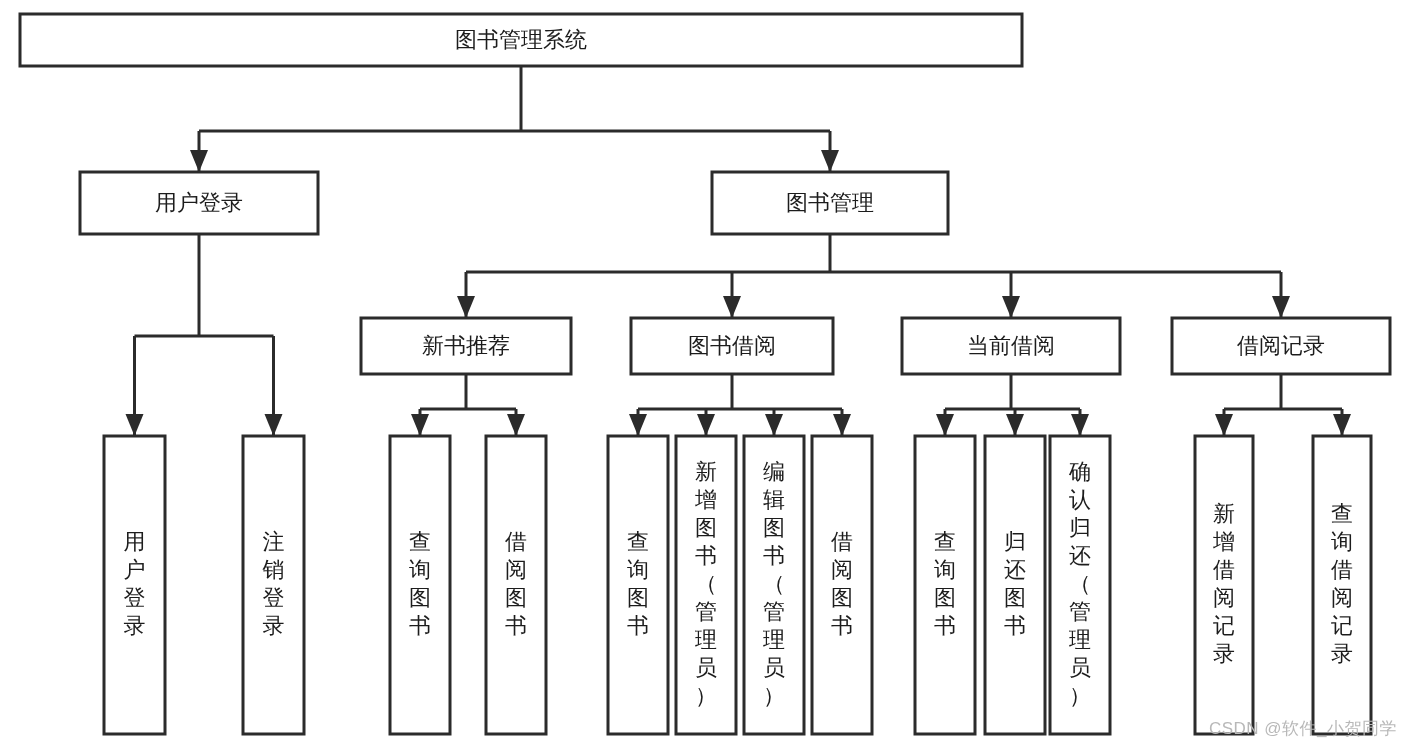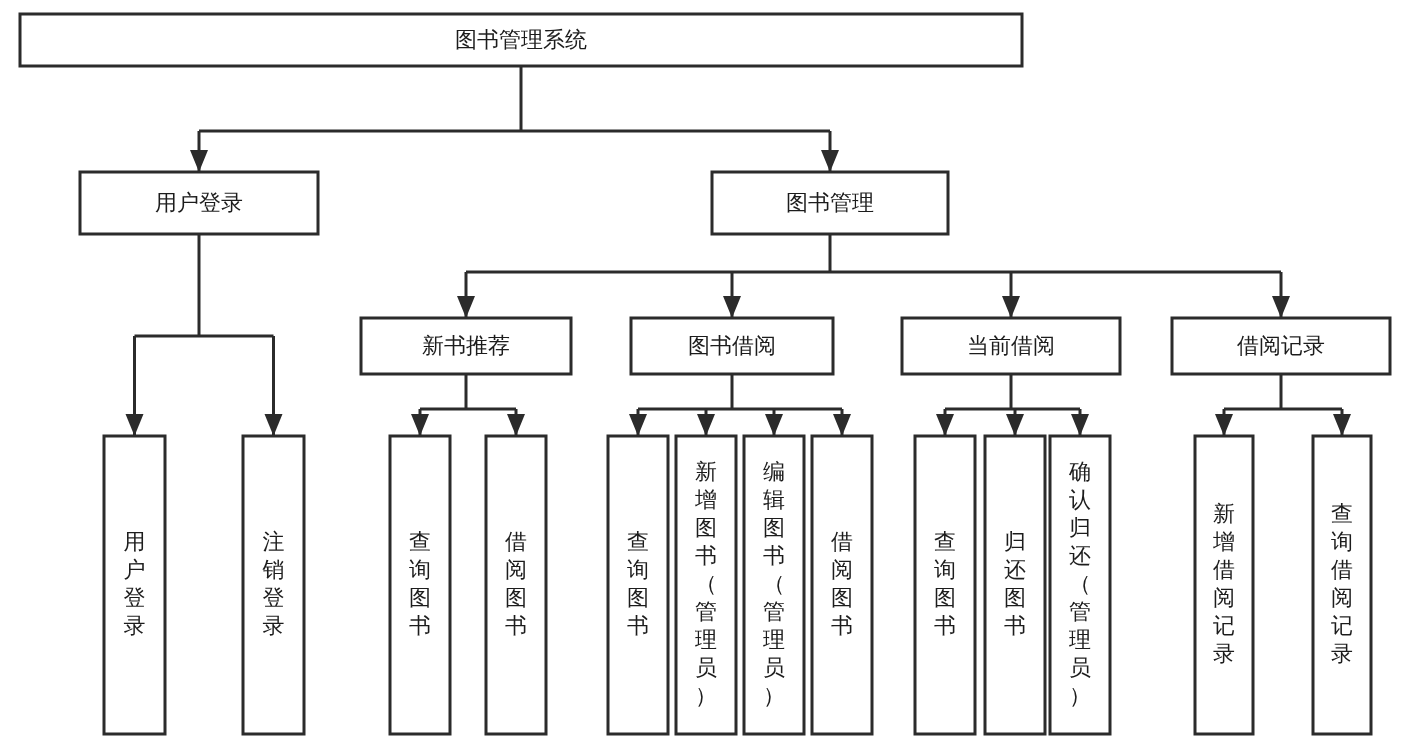--- a/index.html
+++ b/index.html
@@ -204,13 +204,14 @@
         <g>
           <rect x="1195" y="436" width="58" height="298" class="node-box" fill="#ffffff" stroke="#2b2b2b"></rect>
           <text fill="#1c1c1c" class="node-label-v"><tspan x="1224" y="515">新</tspan><tspan x="1224" y="543">增</tspan><tspan x="1224" y="571">借</tspan><tspan x="1224" y="599">阅</tspan><tspan x="1224" y="627">记</tspan><tspan x="1224" y="655">录</tspan></text>
         </g>
         <g>
           <rect x="1313" y="436" width="58" height="298" class="node-box" fill="#ffffff" stroke="#2b2b2b"></rect>
           <text fill="#1c1c1c" class="node-label-v"><tspan x="1342" y="515">查</tspan><tspan x="1342" y="543">询</tspan><tspan x="1342" y="571">借</tspan><tspan x="1342" y="599">阅</tspan><tspan x="1342" y="627">记</tspan><tspan x="1342" y="655">录</tspan></text>
         </g>
       </g>
     </svg>
+  <div class="watermark-text">CSDN @软件_小贺同学</div>
 </div>
 
 </body></html>

